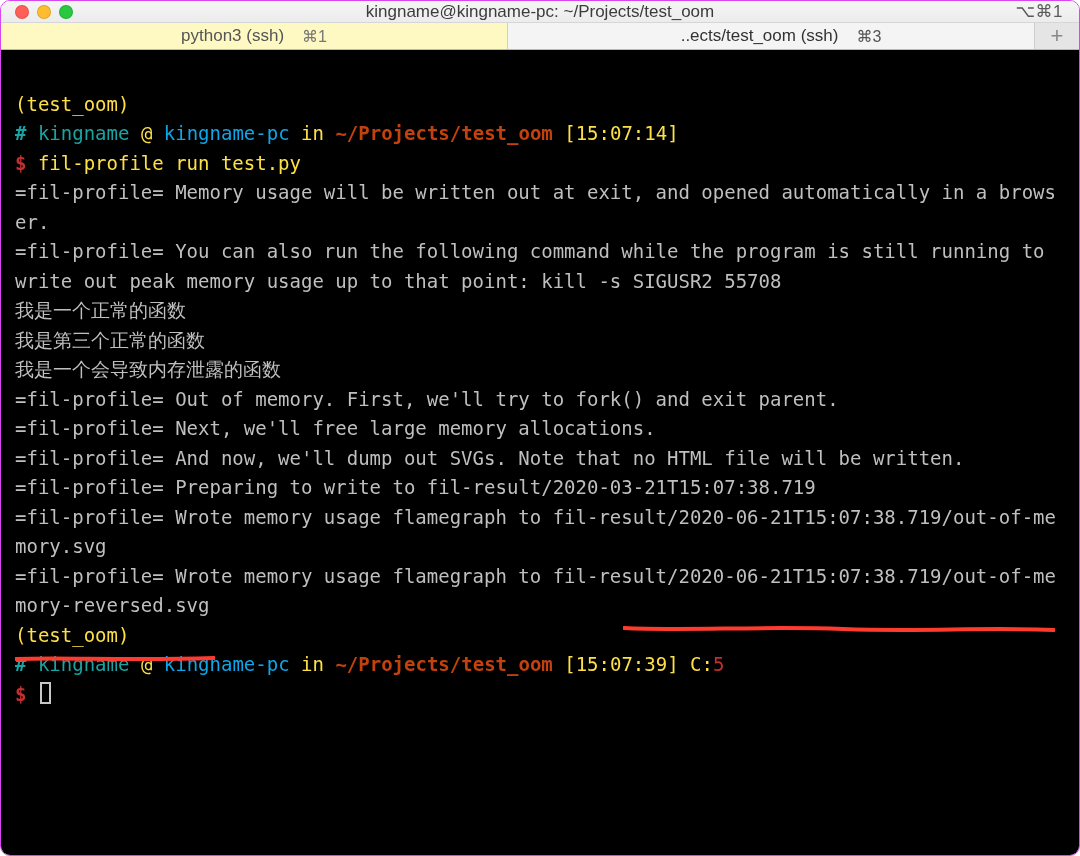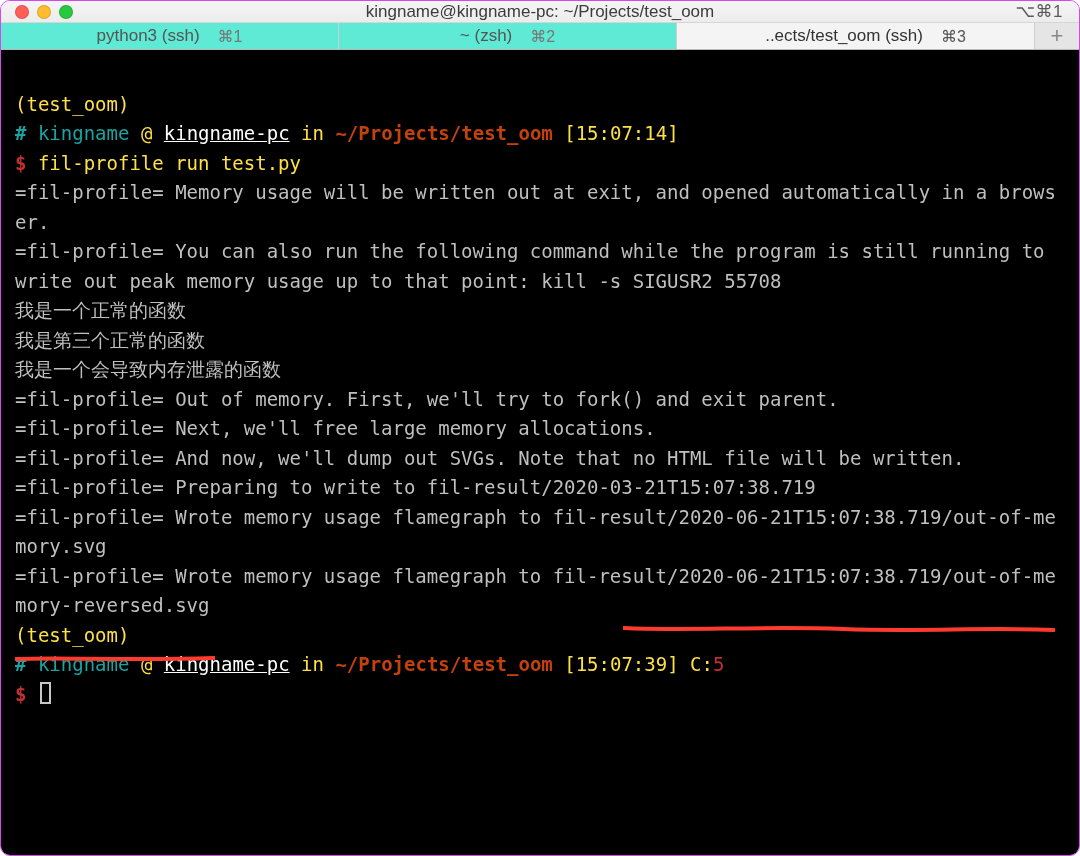--- a/index.html
+++ b/index.html
@@ -64,21 +64,21 @@
   }
   .tab {
     flex: 1;
     display: flex;
     align-items: center;
     justify-content: center;
     gap: 18px;
     font-size: 17px;
     color: #555;
     border-right: 1px solid #cfcfcf;
-    background: #5eead4;
+    background: #fef9c3;
     position: relative;
     cursor: default;
   }
   .tab.active {
     background: #f4f4f4;
     color: #333;
     padding-left: 20px;
   }
   .tab .sc {
     color: #777;
@@ -103,21 +103,21 @@
     line-height: 29.5px;
     padding: 10px 14px 14px 14px;
     white-space: pre-wrap;
     word-break: break-all;
     position: relative;
   }
   .cj { color:#bfbfbf; } 
   .white { color:#fde047; }
   .red { color:#c33030; }
   .cyan { color:#1aa3a3; }
-  .green { color:#ffffff;text-decoration:underline; }
+  .green { color:#0ea5e9; }
   .bold { font-weight:700; }
   .path { color:#c2410c; font-weight:700; }
   .cursor-box {
     display:inline-block;
     width: 11px; height: 22px;
     border: 2px solid #c7c7c7;
     vertical-align: -3px;
     margin-left: 2px;
   }
   .underline-annot {
@@ -139,24 +139,20 @@
       <div class="tl zoom"></div>
     </div>
     <div class="title-text">kingname@kingname-pc: ~/Projects/test_oom</div>
     <div class="title-right">⌥⌘1</div>
   </div>
 
   <div class="tabbar">
     <div class="tab">
       <span>python3 (ssh)</span>
       <span class="sc">⌘1</span>
-    </div>
-    <div class="tab">
-      <span>~ (zsh)</span>
-      <span class="sc">⌘2</span>
     </div>
     <div class="tab active">
       <span>..ects/test_oom (ssh)</span>
       <span class="sc">⌘3</span>
     </div>
     <div class="tab-add">
       <span>+</span>
     </div>
   </div>
 

